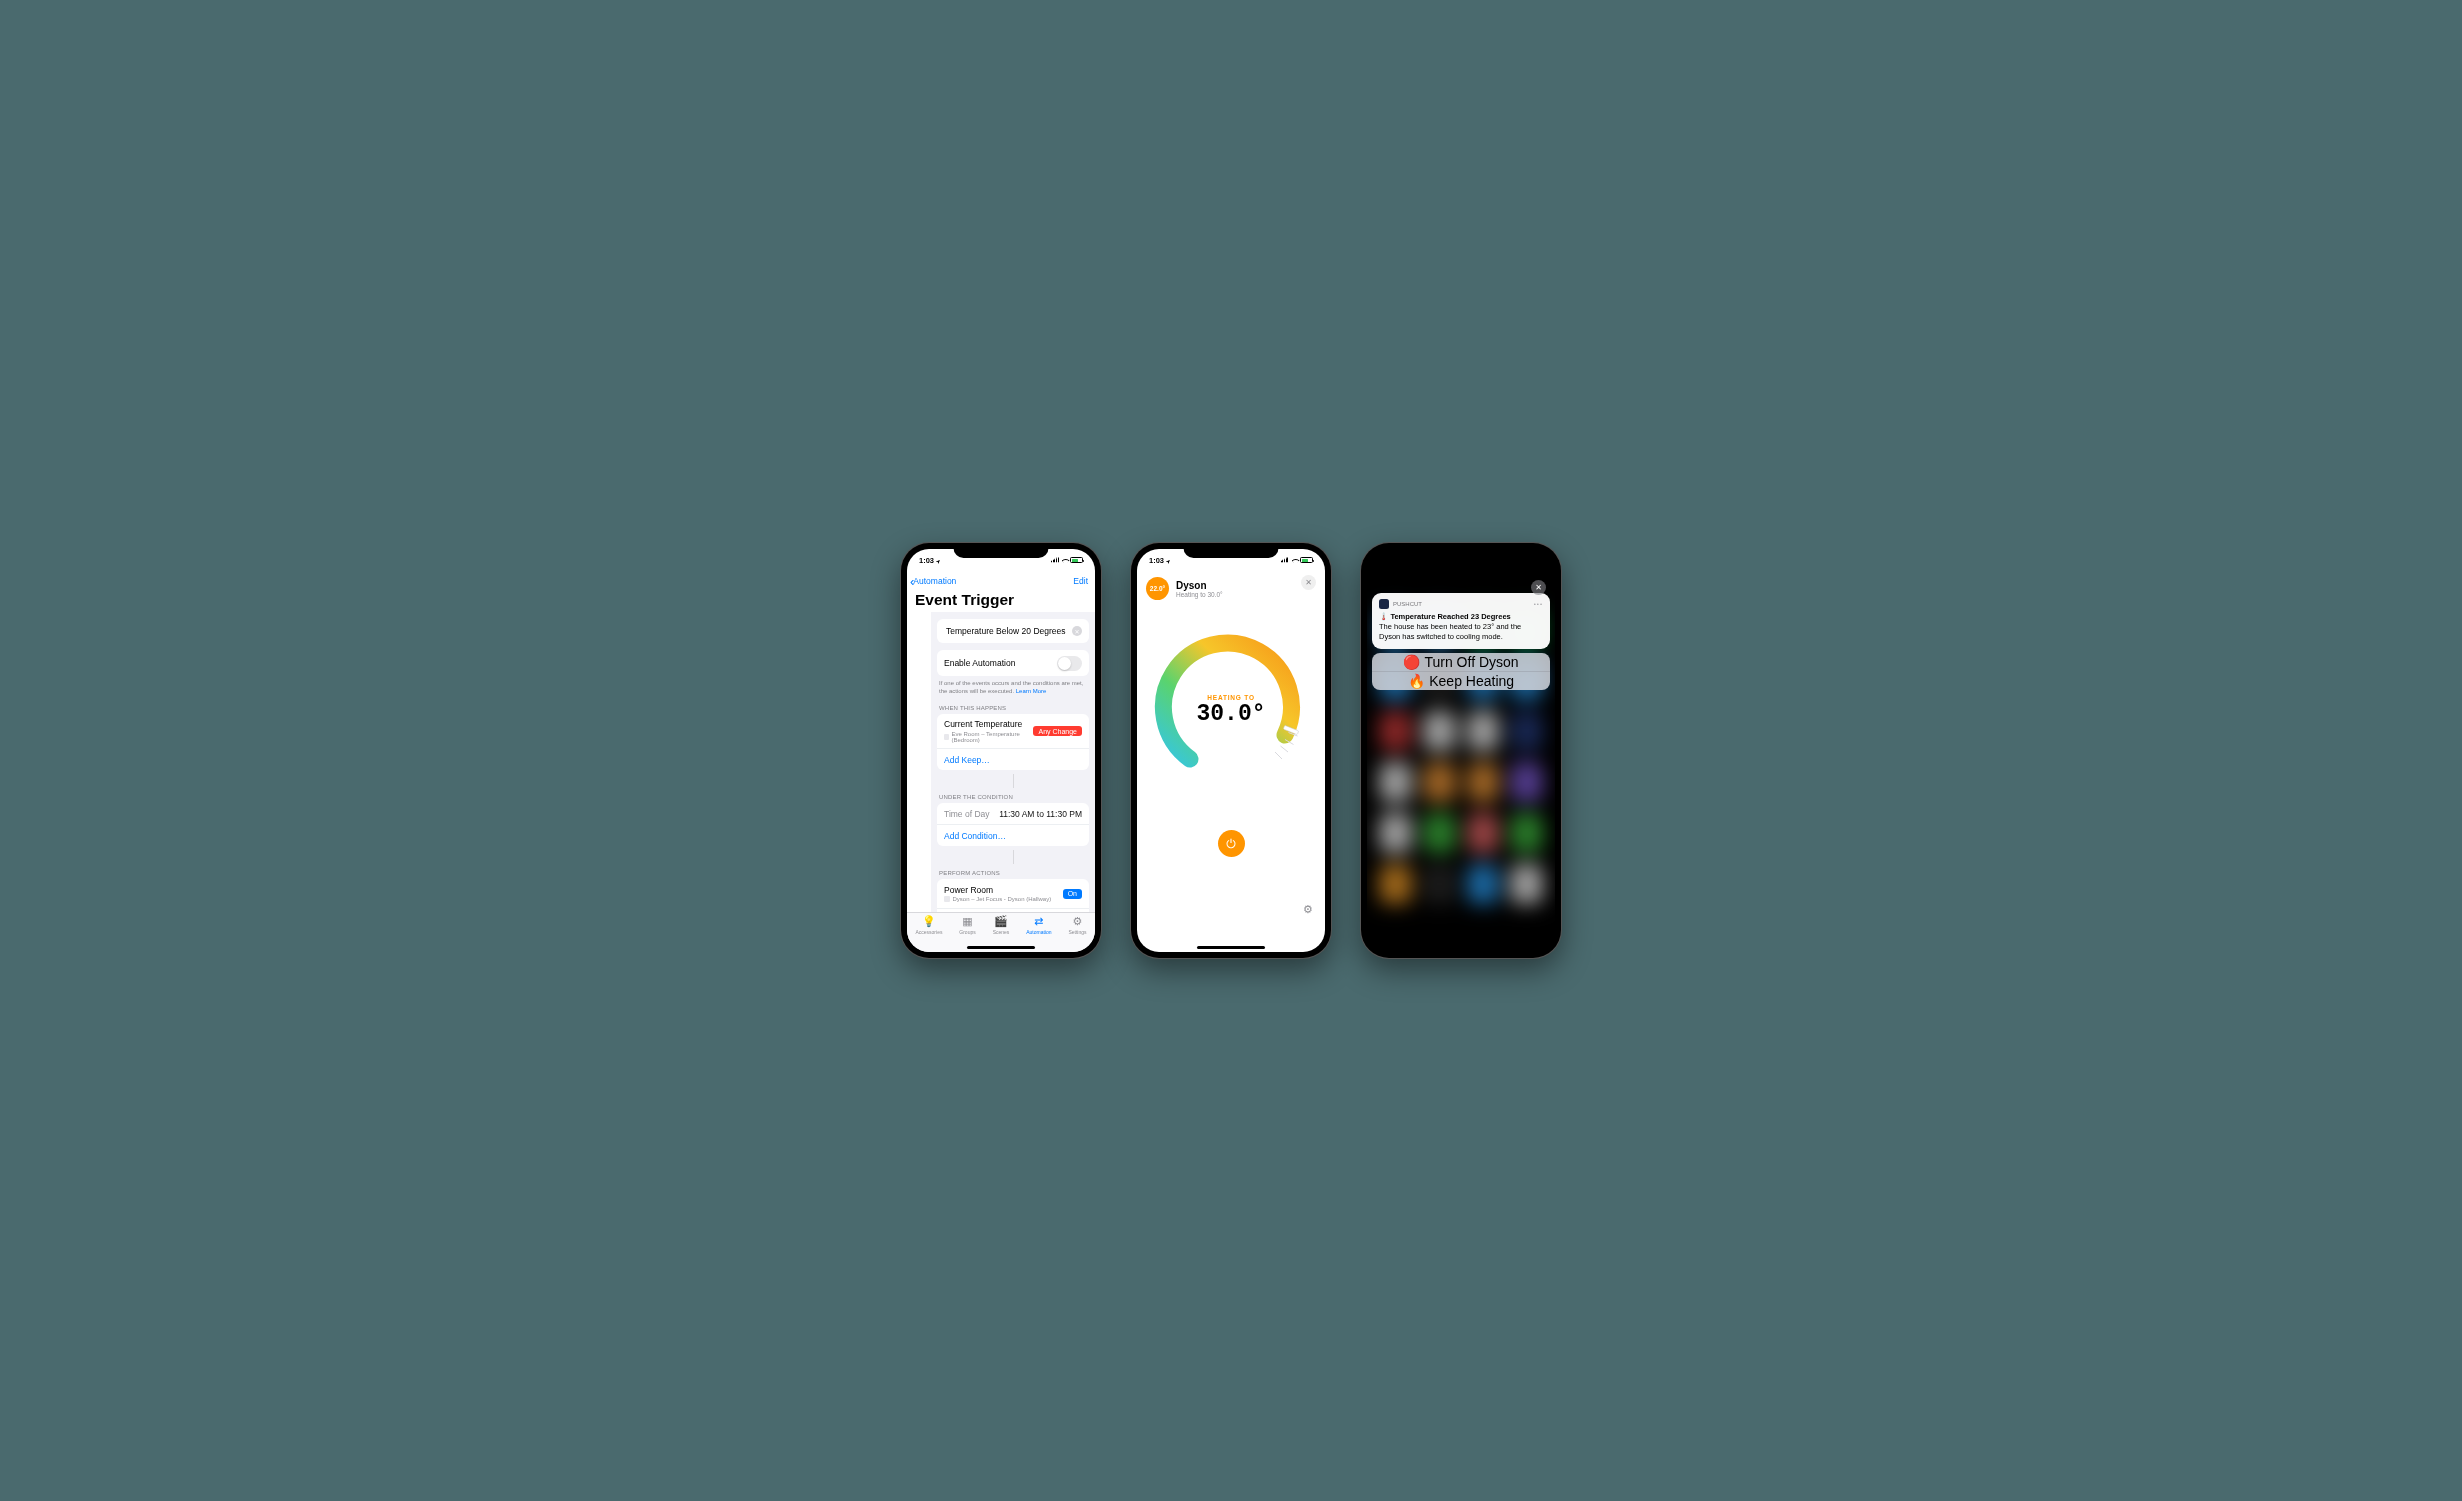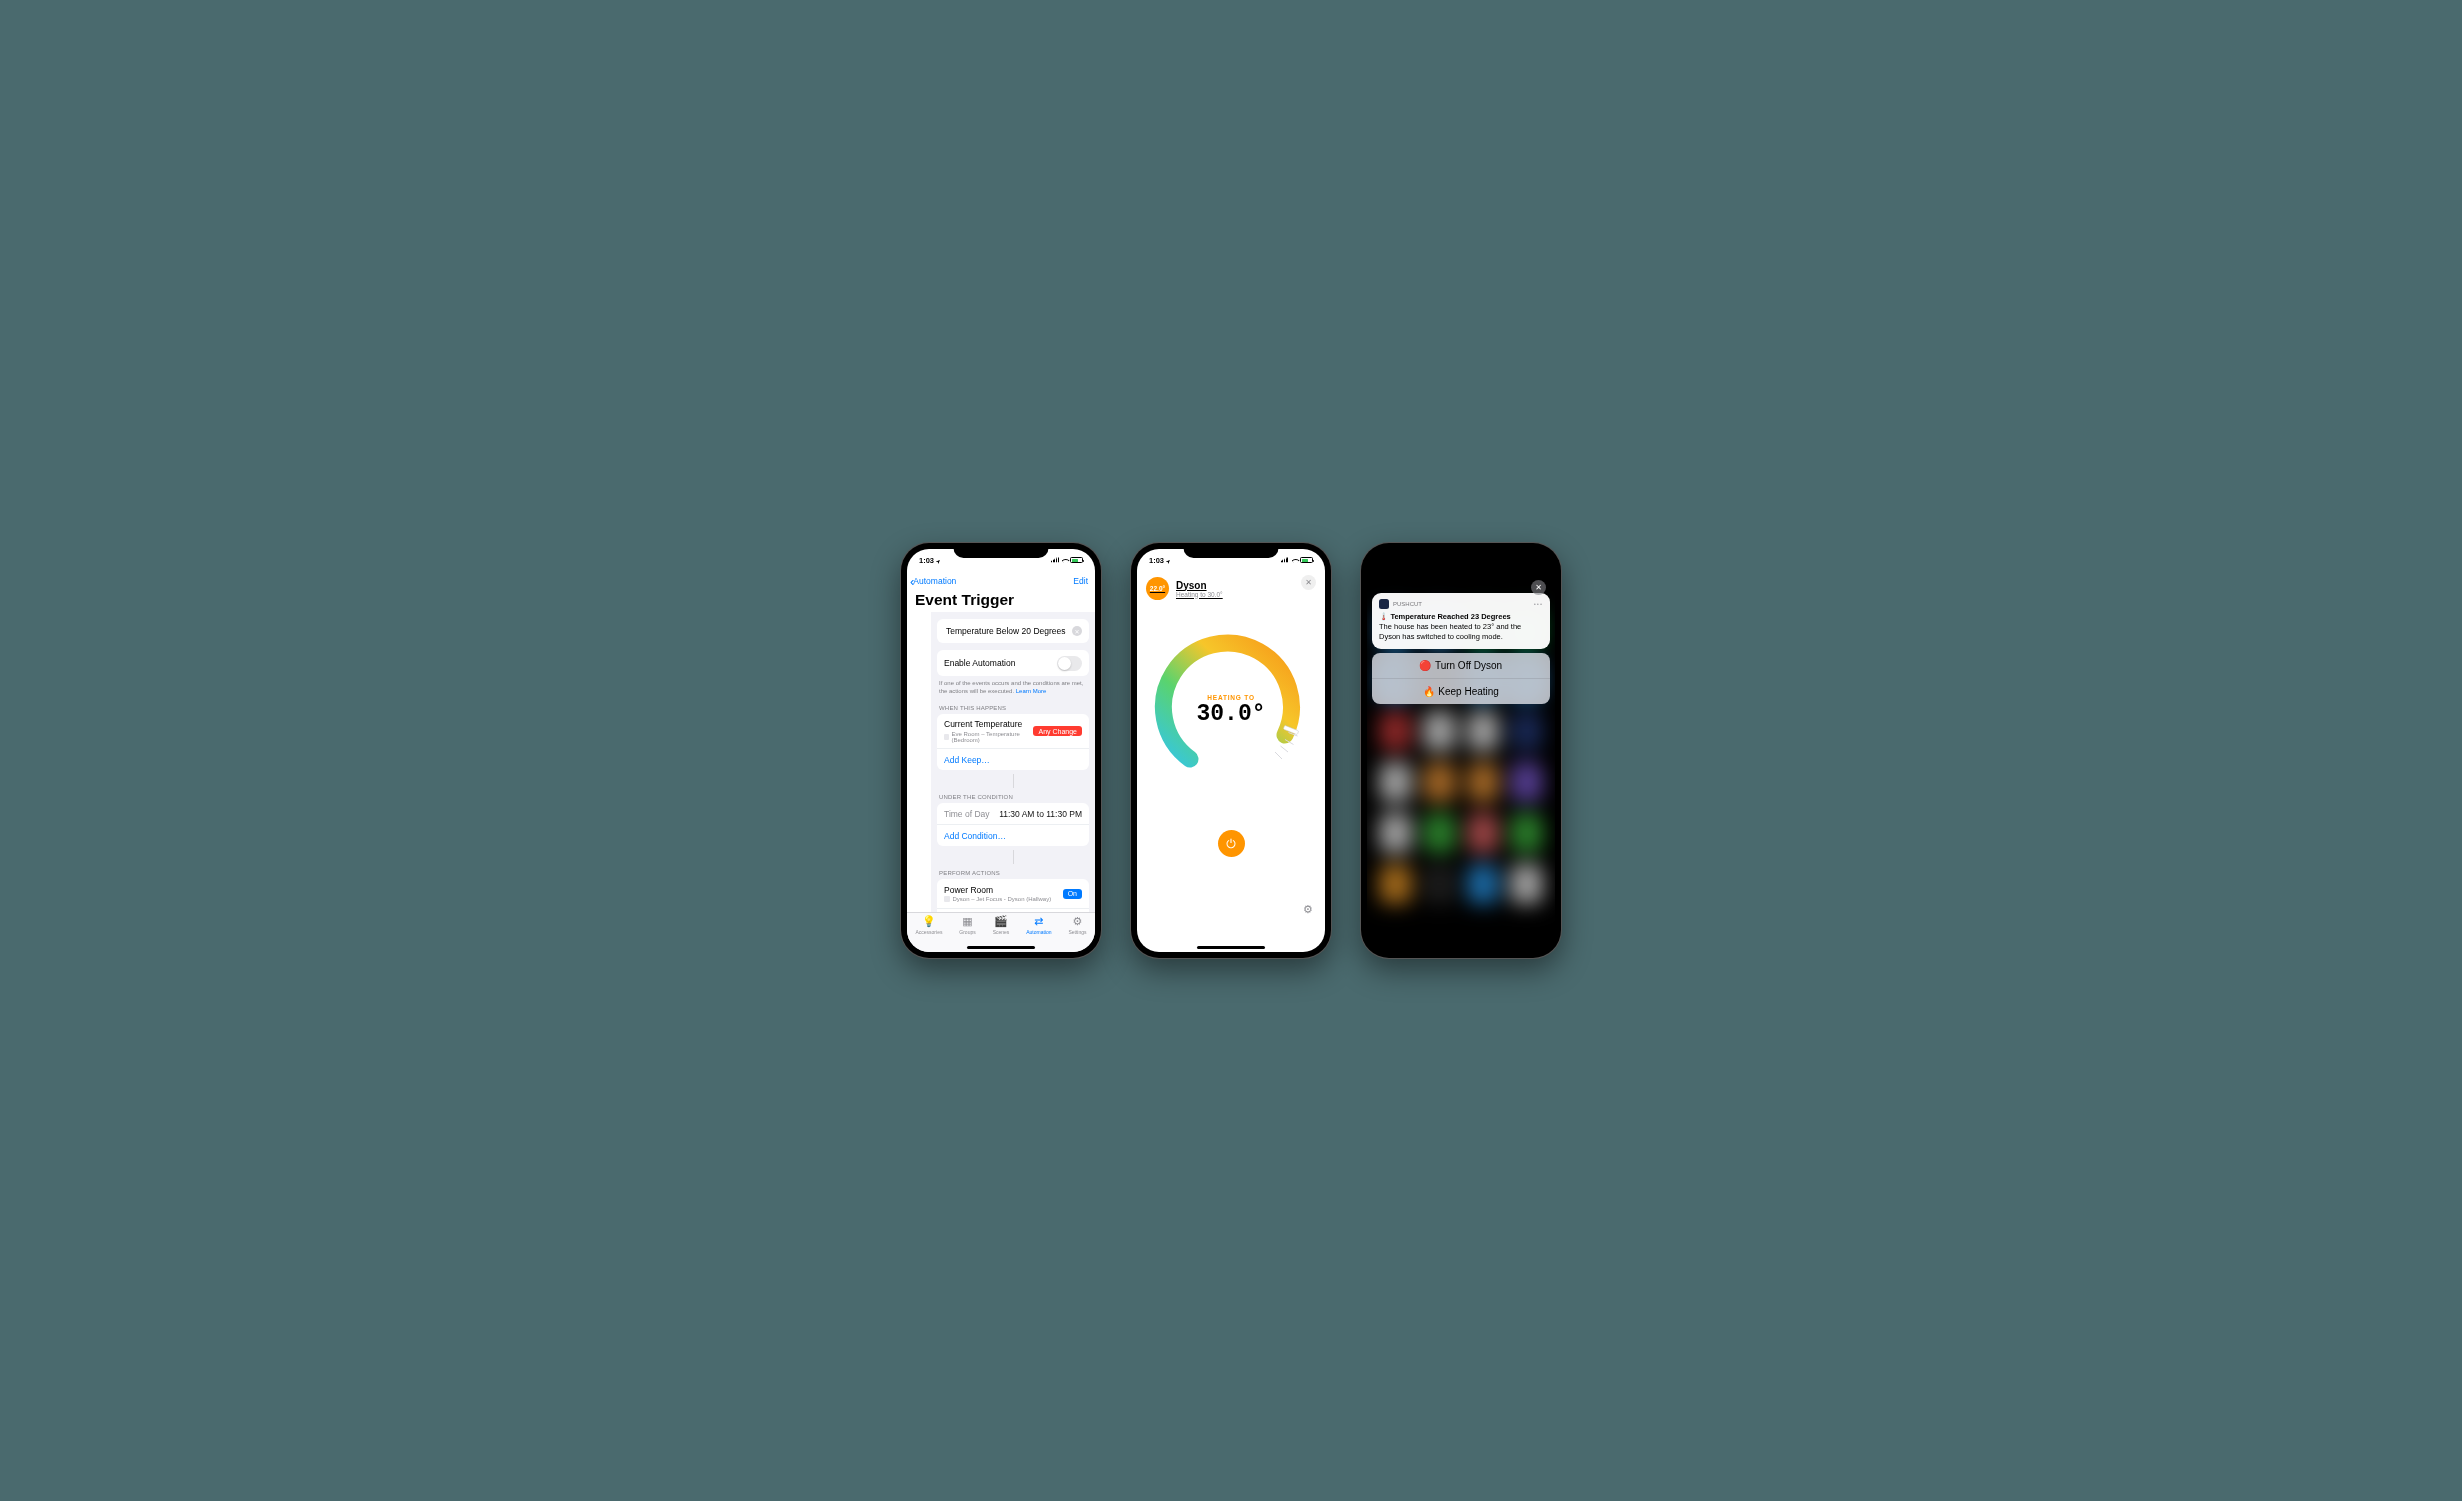--- a/index.html
+++ b/index.html
@@ -92,21 +92,21 @@
   
   .tabbar{height:40px;background:#f9f9fb;border-top:0.5px solid var(--ios-sep);
     display:flex;justify-content:space-around;align-items:flex-start;padding-top:3px;}
   .tab{display:flex;flex-direction:column;align-items:center;font-size:5px;color:#8e8e93;gap:1.5px;}
   .tab.active{color:var(--ios-blue);}
   .tab .ticon{font-size:11px;line-height:1;}
   
   .screen.white{background:#fff;}
   .close-x{position:absolute;top:26px;right:9px;width:15px;height:15px;border-radius:50%;
     background:#efefef;color:#8a8a8e;display:flex;align-items:center;justify-content:center;font-size:8px;z-index:5;}
-  .thermo-head{display:flex;gap:7px;align-items:center;padding:6px 9px 0;text-decoration:underline;}
+  .thermo-head{display:flex;gap:7px;align-items:center;padding:6px 9px 0;}
   .deg-badge{width:23px;height:23px;border-radius:50%;background:var(--ios-orange);
     color:#fff;display:flex;align-items:center;justify-content:center;font-size:6.5px;font-weight:600;}
   .thermo-title{font-size:10px;font-weight:700;}
   .thermo-sub{font-size:6.5px;color:#8e8e93;font-weight:500;}
   .dial-wrap{position:relative;width:160px;height:160px;margin:30px auto 0;}
   .dial-center{position:absolute;inset:0;display:flex;flex-direction:column;
     align-items:center;justify-content:center;}
   .dial-label{color:var(--ios-orange);font-size:6.5px;font-weight:700;letter-spacing:0.8px;}
   .dial-value{font-family:"Menlo","Courier New",monospace;font-size:23px;font-weight:800;}
   .power-btn{width:27px;height:27px;border-radius:50%;background:var(--ios-orange);
@@ -119,22 +119,22 @@
     display:grid;grid-template-columns:repeat(4,1fr);grid-auto-rows:40px;gap:11px;padding:60px 12px 12px;}
   .appicon{border-radius:9px;}
   .notif-card{position:absolute;top:44px;left:5px;right:5px;background:rgba(255,255,255,.96);
     border-radius:9px;padding:6px 7px 7px;backdrop-filter:blur(10px);z-index:5;}
   .notif-head{display:flex;align-items:center;gap:4px;color:#7a7a7e;font-size:6px;}
   .notif-icon{width:10px;height:10px;border-radius:2.5px;background:#1a2745;}
   .notif-title{font-size:7.5px;font-weight:700;margin-top:3px;}
   .notif-body{font-size:7.5px;line-height:1.35;margin-top:0.5px;}
   .notif-actions{position:absolute;top:104px;left:5px;right:5px;border-radius:8px;
     overflow:hidden;backdrop-filter:blur(15px);z-index:5;}
-  .n-action{background:rgba(230,230,235,.78);text-align:center;padding:7px 0;
-    font-size:10px;border-bottom:0.5px solid rgba(120,120,128,.25);}
+  .n-action{background:rgba(230,230,235,.78);text-align:center;padding:1px 0;
+    font-size:14px;border-bottom:0.5px solid rgba(120,120,128,.25);}
   .n-action:last-child{border-bottom:none;}
   .dismiss{position:absolute;top:31px;right:9px;width:15px;height:15px;border-radius:50%;
     background:rgba(130,130,135,.6);color:#fff;display:flex;align-items:center;justify-content:center;
     font-size:8px;z-index:6;}
   .dots{color:#a8a8ac;letter-spacing:1px;margin-left:auto;}
 </style>
 </head>
 <body>
 
 <div class="phone">

